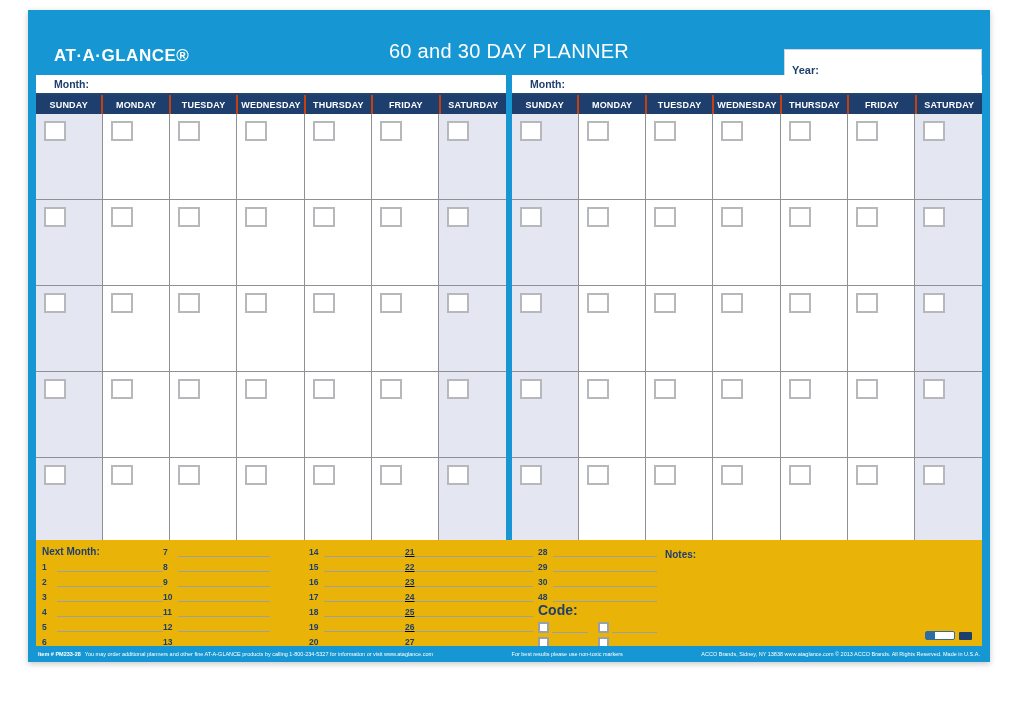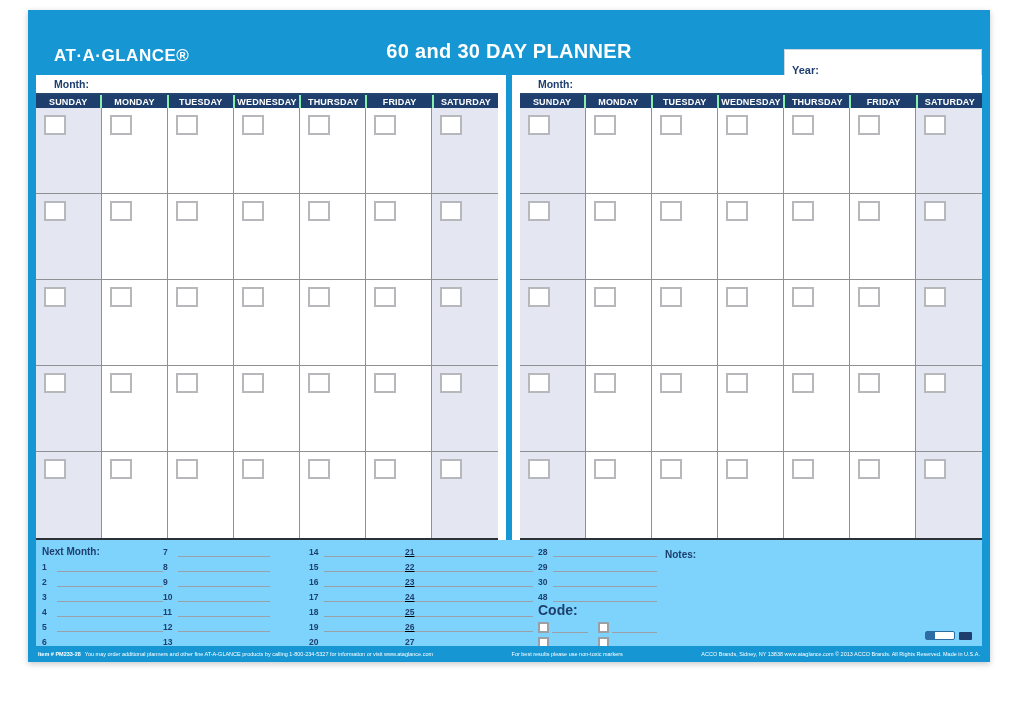--- a/index.html
+++ b/index.html
@@ -14,56 +14,56 @@
     background:#1697d4; box-shadow:0 2px 6px rgba(0,0,0,0.22);
   }
   
   .header { position:relative; height:65px; }
   .brand {
     position:absolute; left:26px; top:36px; color:#fff; font-weight:bold;
     font-size:17px; letter-spacing:0.5px;
   }
   .title {
     position:absolute; left:0; right:0; top:30px; text-align:center;
-    color:#fff; font-weight:bold; font-size:20px; letter-spacing:0.3px;
+    color:#fff; font-weight:normal; font-size:20px; letter-spacing:0.3px;
   }
   .year-box {
     position:absolute; right:8px; top:39px; width:198px; height:31px;
     background:#fff; border:1px solid #cfd6dd;
     display:flex; align-items:flex-end; padding:3px 7px;
   }
   .year-label { color:#1e3f6d; font-weight:bold; font-size:11px; }
   
   .content {
     position:absolute; top:65px; left:8px; right:8px; bottom:16px; background:#fff;
   }
-  .calendars { display:flex; height:465px;gap:8px; }
+  .calendars { display:flex; height:465px; }
   .calendar { width:470px; }
   .divider { width:6px; background:#1697d4; }
   .month-band { height:18px; display:flex; align-items:center; padding-left:18px; }
   .month-label { color:#1e3f6d; font-weight:bold; font-size:10.5px; }
   .day-row {
-    height:15px; display:flex; gap:2px; background:#86efac;
+    height:21px; display:flex; gap:2px; background:#c2410c;
     border-top:2px solid #24466e;
   }
   .day-cell {
     flex:1; background:#1e3f6d; color:#fff; font-weight:bold; font-size:9px;
     letter-spacing:0.2px; display:flex; align-items:center; justify-content:center;
   }
   .grid {
     display:grid; grid-template-columns:repeat(7,1fr); grid-template-rows:repeat(5,1fr);
     height:432px; border-bottom:2px solid #2c3137;
   }
   .cell { border-right:1px solid #8e9094; border-bottom:1px solid #8e9094; padding:7px 0 0 8px; background:#fff; }
   .cell:nth-child(7n) { border-right:none; }
   .cell:nth-child(n+29) { border-bottom:none; }
   .cell.weekend { background:#e4e7f1; }
   .daybox { width:22px; height:20px; border:2px solid #b6b8bc; background:#fff; }
   
-  .bottom { position:absolute; top:465px; left:0; right:0; height:106px; background:#7dd3fc; }
+  .bottom { position:absolute; top:465px; left:0; right:0; height:106px; background:#eab308; }
   .lines-col { position:absolute; top:5px; }
   .col-0 { left:6px;  width:121px; }
   .col-1 { left:127px; width:107px; }
   .col-2 { left:237px; width:127px;margin-left:36px; }
   .col-3 { left:369px; width:128px;text-decoration:underline; }
   .col-4 { left:502px; width:119px; }
   .line-row { height:15px; display:flex; align-items:flex-end; padding-bottom:3px; }
   .num { color:#1e3f6d; font-weight:bold; font-size:8.5px; flex:0 0 15px; }
   .rule { flex:1; border-bottom:1px solid #9aa0a8; }
   .col-header { height:15px; display:flex; align-items:flex-end; padding-bottom:3px;

